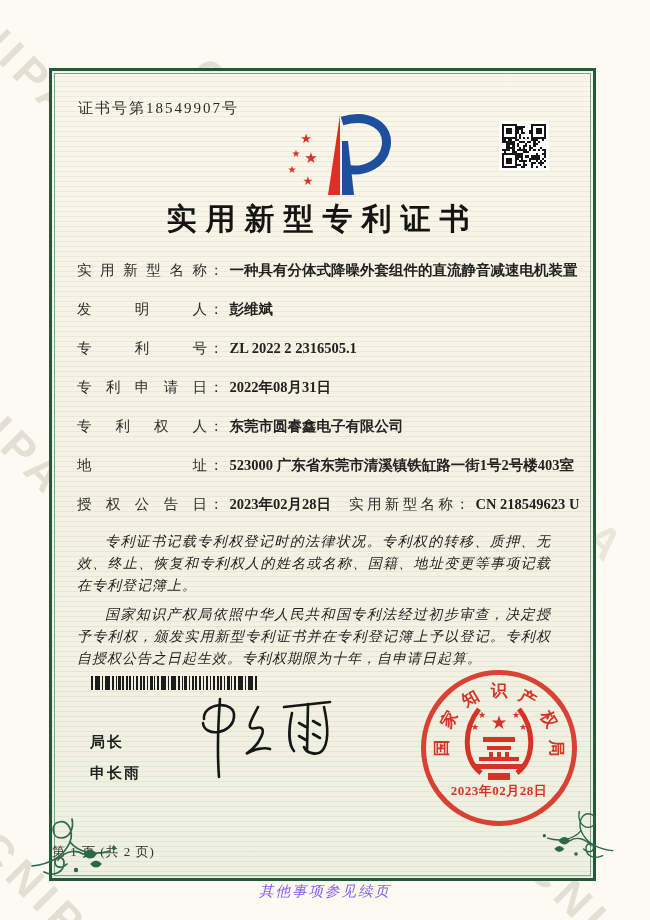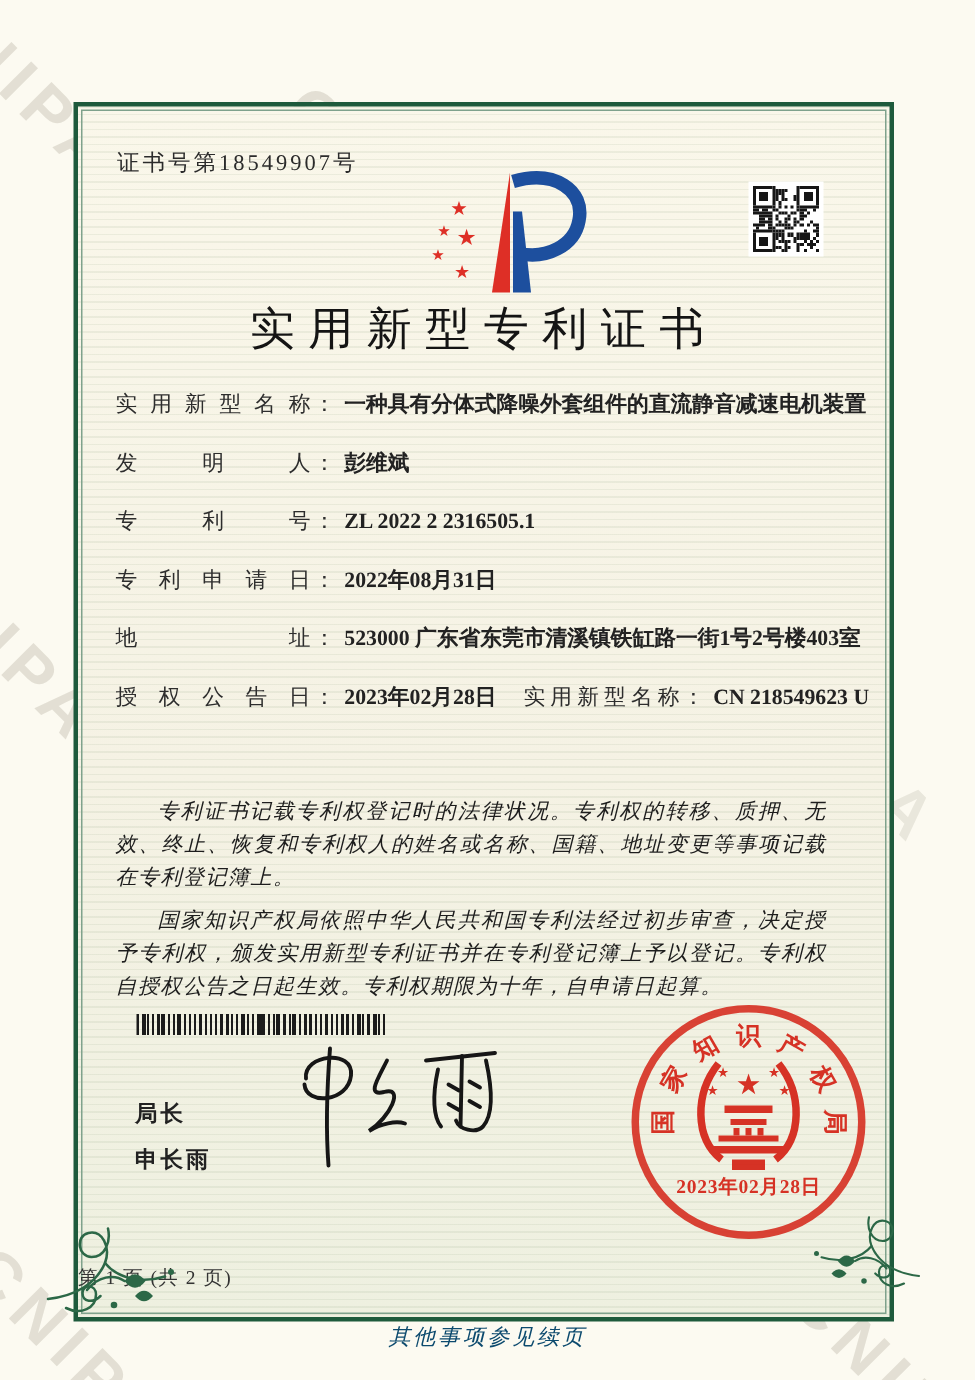--- a/index.html
+++ b/index.html
@@ -53,21 +53,21 @@
   .qr{
     position:absolute;left:447px;top:50px;width:50px;height:50px;
     background:#fff;padding:3px;box-sizing:border-box;
     display:grid;grid-template-columns:repeat(21,1fr);grid-template-rows:repeat(21,1fr);
   }
   .qm{background:#161616;}
 
   
   .title{
     position:absolute;left:0;top:128px;width:100%;text-align:center;
-    font-size:30px;font-weight:normal;letter-spacing:9px;color:#141414;
+    font-size:30px;font-weight:bold;letter-spacing:9px;color:#141414;
   }
 
   
   .fields{position:absolute;left:25px;top:190px;width:500px;font-size:14.5px;}
   .frow{margin-bottom:20px;line-height:19px;white-space:nowrap;}
   .flabel{
     display:inline-block;width:130px;vertical-align:top;
     text-align:justify;text-align-last:justify;color:#2d2d2d;
   }
   .fcolon{display:inline-block;margin:0 6px 0 2px;color:#2d2d2d;}
@@ -125,21 +125,21 @@
     font-size:13px;font-weight:bold;color:#d5281b;white-space:nowrap;letter-spacing:0.5px;
   }
 
   
   .page-no{
     position:absolute;left:0;top:772px;width:100%;
     font-size:13px;color:#333;letter-spacing:1px;
   }
   .cont-note{
     position:absolute;left:0;top:882px;width:100%;text-align:center;
-    font-size:14.5px;font-style:italic;letter-spacing:2px;color:#0c4a6e;z-index:2;
+    font-size:14.5px;font-style:italic;letter-spacing:2px;color:#8b5cf6;z-index:2;
   }
 
   
   .orn-bl{position:absolute;left:28px;top:808px;width:96px;height:76px;z-index:4;}
   .orn-br{position:absolute;left:536px;top:788px;width:80px;height:92px;z-index:4;transform:scaleX(-1);}
 </style>
 </head>
 <body>
 
 <div class="page">
@@ -619,20 +619,23 @@
         <span class="flabel">实用新型名称</span><span class="fcolon">：</span><span class="fvalue">一种具有分体式降噪外套组件的直流静音减速电机装置</span>
       </div>
       <div class="frow">
         <span class="flabel">发 明 人</span><span class="fcolon">：</span><span class="fvalue">彭维斌</span>
       </div>
       <div class="frow">
         <span class="flabel">专 利 号</span><span class="fcolon">：</span><span class="fvalue">ZL 2022 2 2316505.1</span>
       </div>
       <div class="frow">
         <span class="flabel">专 利 申 请 日</span><span class="fcolon">：</span><span class="fvalue">2022年08月31日</span>
+      </div>
+      <div class="frow">
+        <span class="flabel">专 利 权 人</span><span class="fcolon">：</span><span class="fvalue">东莞市圆睿鑫电子有限公司</span>
       </div>
       <div class="frow">
         <span class="flabel">地 址</span><span class="fcolon">：</span><span class="fvalue">523000 广东省东莞市清溪镇铁缸路一街1号2号楼403室</span>
       </div>
       <div class="frow grant">
         <span class="grant-g1">
           <span class="flabel">授 权 公 告 日</span><span class="fcolon">：</span><span class="fvalue">2023年02月28日</span>
         </span>
         <span>
           <span class="flabel small">实用新型名称</span><span class="fcolon">：</span><span class="fvalue">CN 218549623 U</span>

